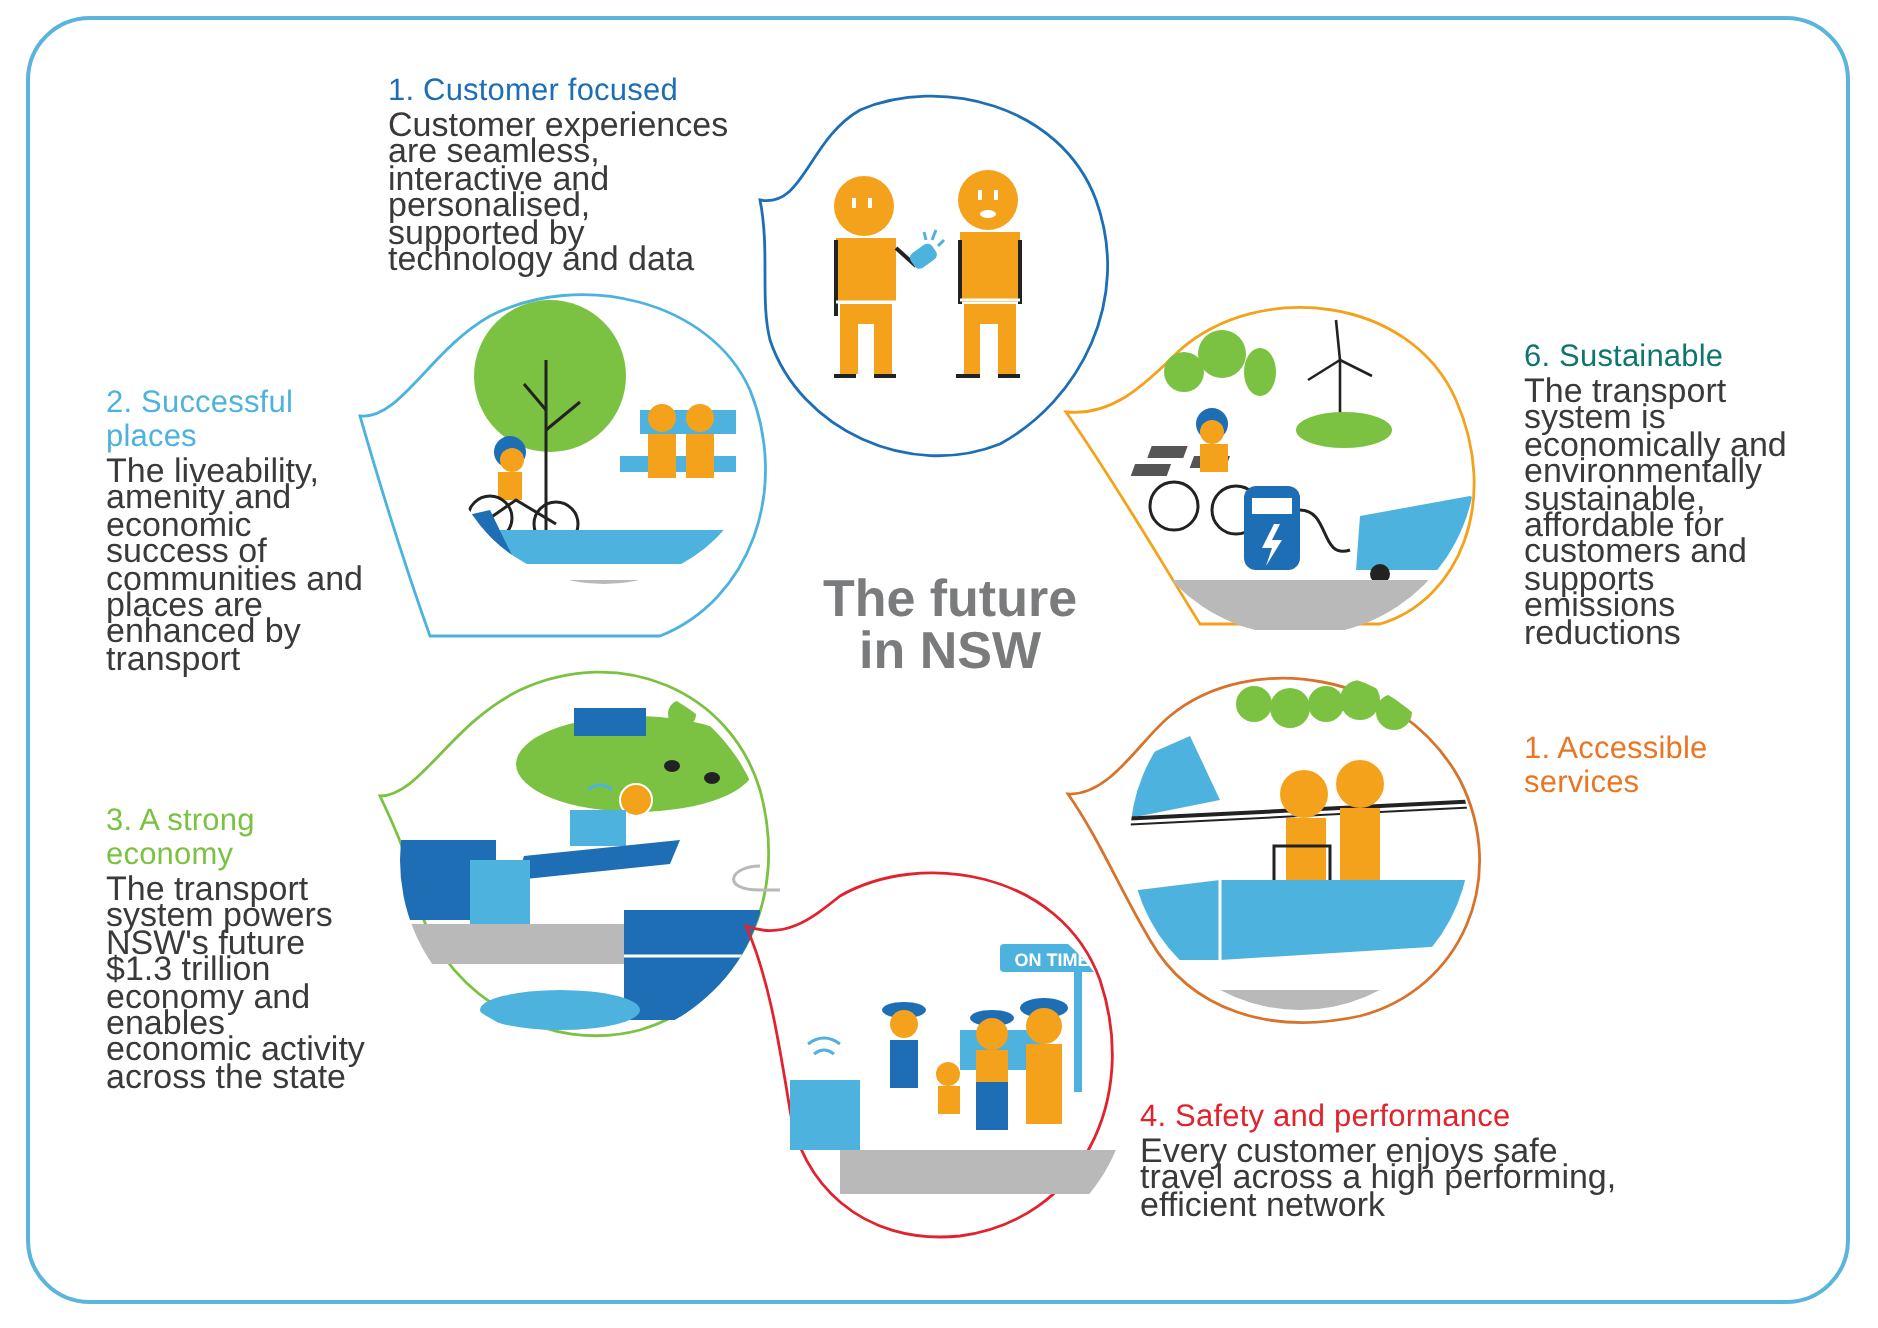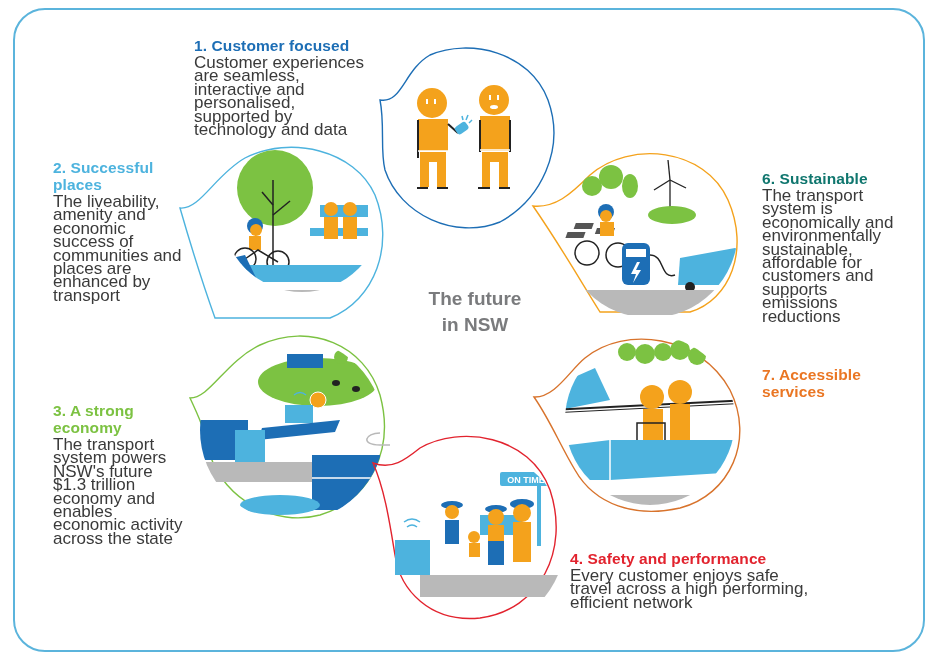--- a/index.html
+++ b/index.html
@@ -2,36 +2,36 @@
 <html><head>
 <meta charset="utf-8">
 <style>
   html, body { margin: 0; padding: 0; background: #ffffff; }
   body { width: 939px; height: 664px; position: relative; overflow: hidden;
          font-family: "Liberation Sans", "DejaVu Sans", sans-serif; }
   .frame { position: absolute; left: 13px; top: 8px; width: 912px; height: 644px;
            border: 2px solid #5bb4dc; border-radius: 32px; box-sizing: border-box; }
   .art { position: absolute; left: 0; top: 0; width: 939px; height: 664px; }
   .block { position: absolute; }
-  .block h2 { margin: 0; font-size: 15.5px; line-height: 17px; font-weight: bold; letter-spacing: 0.1px; }
+  .block h2 { margin: 0; font-size: 15.5px; line-height: 17px; font-weight: normal; letter-spacing: 0.1px; }
   .block p  { margin: 2px 0 0 0; font-size: 17px; line-height: 13.4px; color: #3a3a3a; }
   #b1 { left: 194px; top: 37px; width: 180px; }
   #b1 h2 { color: #1d6eb5; }
   #b2 { left: 53px; top: 159px; width: 135px; }
-  #b2 h2 { color: #4db3de; }
+  #b2 h2 { color: #4db3de; margin-top: 34px; }
   #b3 { left: 53px; top: 366px; width: 135px; margin-top: 36px; }
   #b3 h2 { color: #7cc242; }
   #b4 { left: 570px; top: 550px; width: 240px; }
   #b4 h2 { color: #e2232e; }
   #b5 { left: 762px; top: 366px; width: 140px; }
   #b5 h2 { color: #ea7623; }
   #b6 { left: 762px; top: 170px; width: 140px; }
   #b6 h2 { color: #0f766e; }
   .center-title { position: absolute; left: 390px; top: 286px; width: 170px; text-align: center;
-                  color: #7a7b7d; font-weight: bold; font-size: 19px; line-height: 26px; }
+                  color: #7a7b7d; font-weight: bold; font-size: 26px; line-height: 26px; }
   .center-title span { display: block; }
 </style>
 </head>
 <body>
 
 <div class="frame"></div>
 
 <svg class="art" viewBox="0 0 939 664">
   <defs>
     <clipPath id="c1">
@@ -263,18 +263,18 @@
 </div>
 <div class="block" id="b3">
   <h2>3. A strong economy</h2>
   <p>The transport system powers NSW's future $1.3 trillion economy and enables economic activity across the state</p>
 </div>
 <div class="block" id="b4">
   <h2>4. Safety and performance</h2>
   <p>Every customer enjoys safe travel across a high performing, efficient network</p>
 </div>
 <div class="block" id="b5">
-  <h2>7. Accessible services</h2>
+  <h2>1. Accessible services</h2>
 </div>
 <div class="block" id="b6">
   <h2>6. Sustainable</h2>
   <p>The transport system is economically and environmentally sustainable, affordable for customers and supports emissions reductions</p>
 </div>
 
 </body></html>

